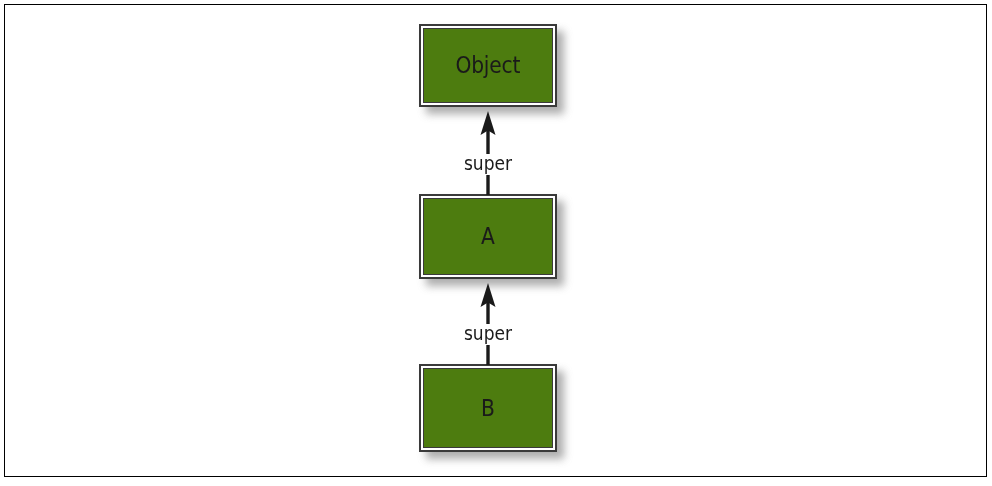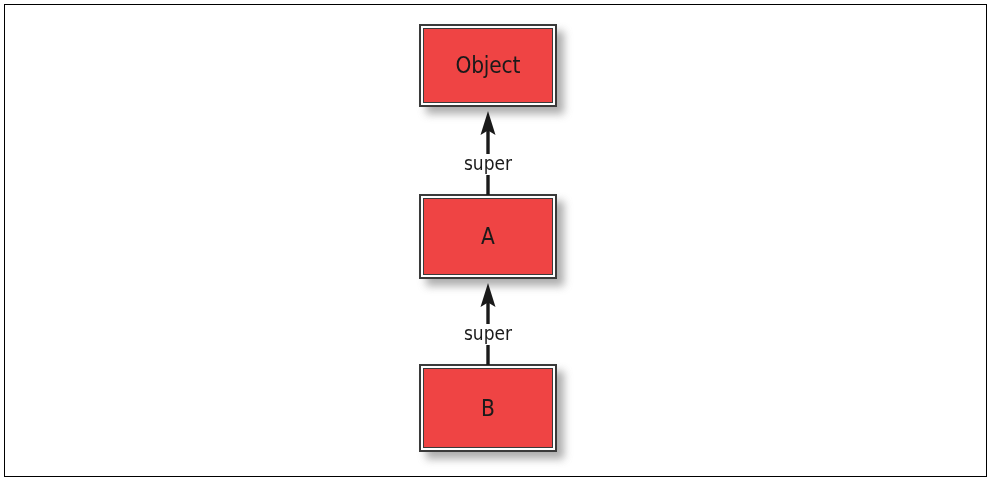--- a/index.html
+++ b/index.html
@@ -67,21 +67,21 @@
     height: 100%;
     background: #ffffff;
     border: 2px solid #3a3a3a;
     padding: 2px;
   }
 
   .node-inner {
     box-sizing: border-box;
     width: 100%;
     height: 100%;
-    background: #ef4444;
+    background: #4d7c0f;
     border: 1px solid #3a3a3a;
     display: flex;
     align-items: center;
     justify-content: center;
   }
 
   .node-label {
     font-family: "DejaVu Sans", "Liberation Sans", sans-serif;
     font-size: 23px;
     font-weight: 400;

